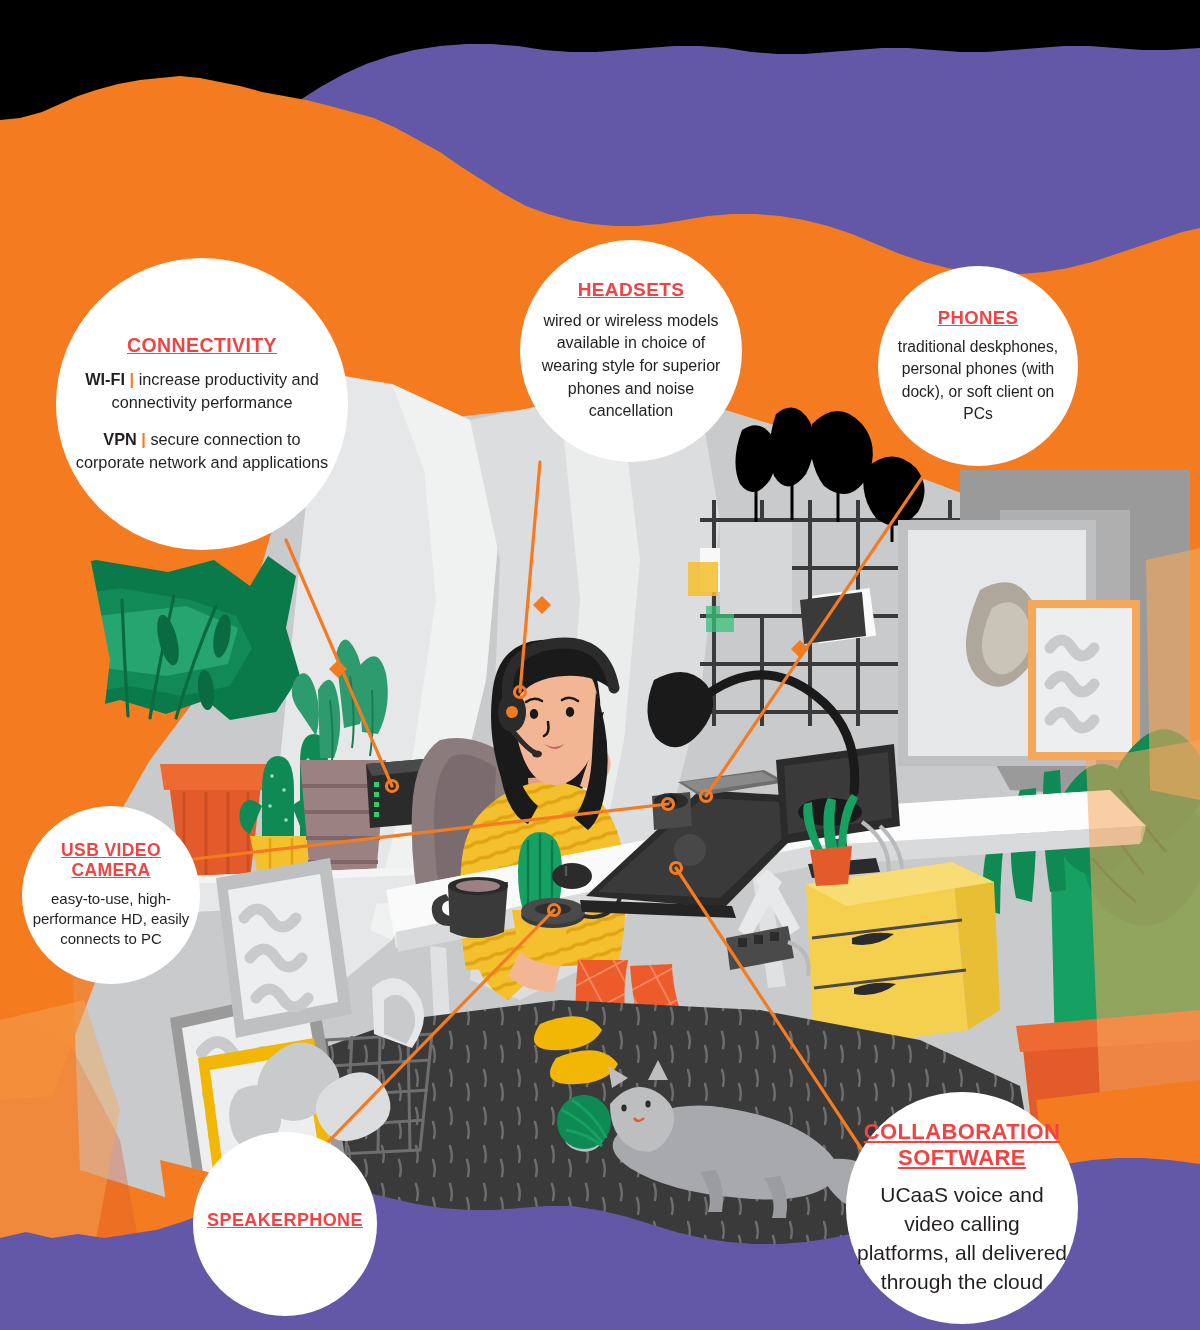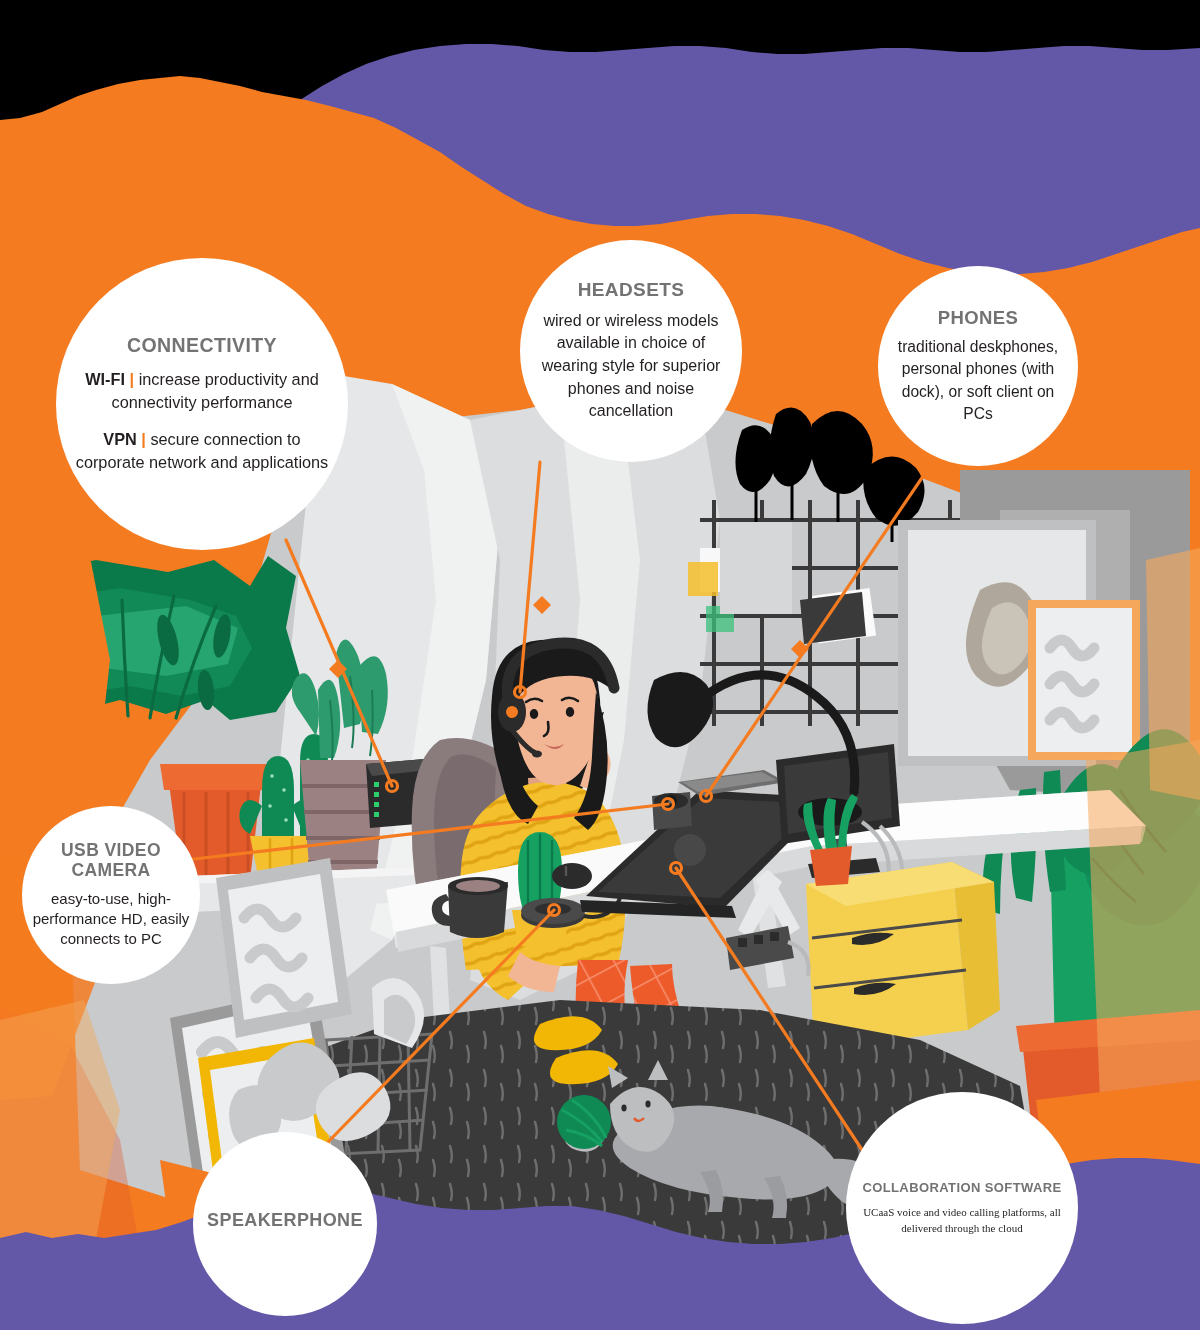--- a/index.html
+++ b/index.html
@@ -21,25 +21,26 @@
     background:#ffffff;
     display:flex;
     flex-direction:column;
     align-items:center;
     justify-content:center;
     text-align:center;
     box-sizing:border-box;
     z-index:40;
   }
   .bubble .b-title{
-    color:#737373;
+    color:#ef4444;
     font-weight:bold;
     letter-spacing:.4px;
     line-height:1.14;
     text-transform:uppercase;
+    text-decoration:underline;
   }
   .bubble .b-body{
     color:#231F20;
     line-height:1.42;
   }
   .bubble .b-body .k{font-weight:bold;}
   .bubble .b-body .sep{color:#F47B20;font-weight:bold;}
 
   
   #bub-connectivity{left:56px;top:258px;width:292px;height:292px;padding:0 16px;}
@@ -57,22 +58,22 @@
 
   #bub-usbcam{left:22px;top:806px;width:178px;height:178px;padding:0 8px;}
   #bub-usbcam .b-title{font-size:17.5px;margin-bottom:8px;}
   #bub-usbcam .b-body{font-size:15px;line-height:1.34;}
 
   #bub-speakerphone{left:193px;top:1132px;width:184px;height:184px;padding:0 8px;}
   #bub-speakerphone .b-title{font-size:18px;margin-bottom:8px;}
   #bub-speakerphone .b-body{font-size:15.4px;line-height:1.36;}
 
   #bub-collab{left:846px;top:1092px;width:232px;height:232px;padding:0 10px;}
-  #bub-collab .b-title{font-size:13px;margin-bottom:10px;line-height:1.18;}
-  #bub-collab .b-body{font-size:11px;line-height:1.38;font-family:Liberation Serif, serif;}
+  #bub-collab .b-title{font-size:22px;margin-bottom:10px;line-height:1.18;}
+  #bub-collab .b-body{font-size:21px;line-height:1.38;}
 </style>
 </head>
 <body>
 
 <div id="stage">
 
   <svg id="art" viewBox="0 0 1200 1330" xmlns="http://www.w3.org/2000/svg">
     <defs>
       <clipPath id="torn-clip">
         <path d="M0,120 L20,118 L42,112 L60,104 L78,96 L96,90 L118,84 L140,80 L160,78

